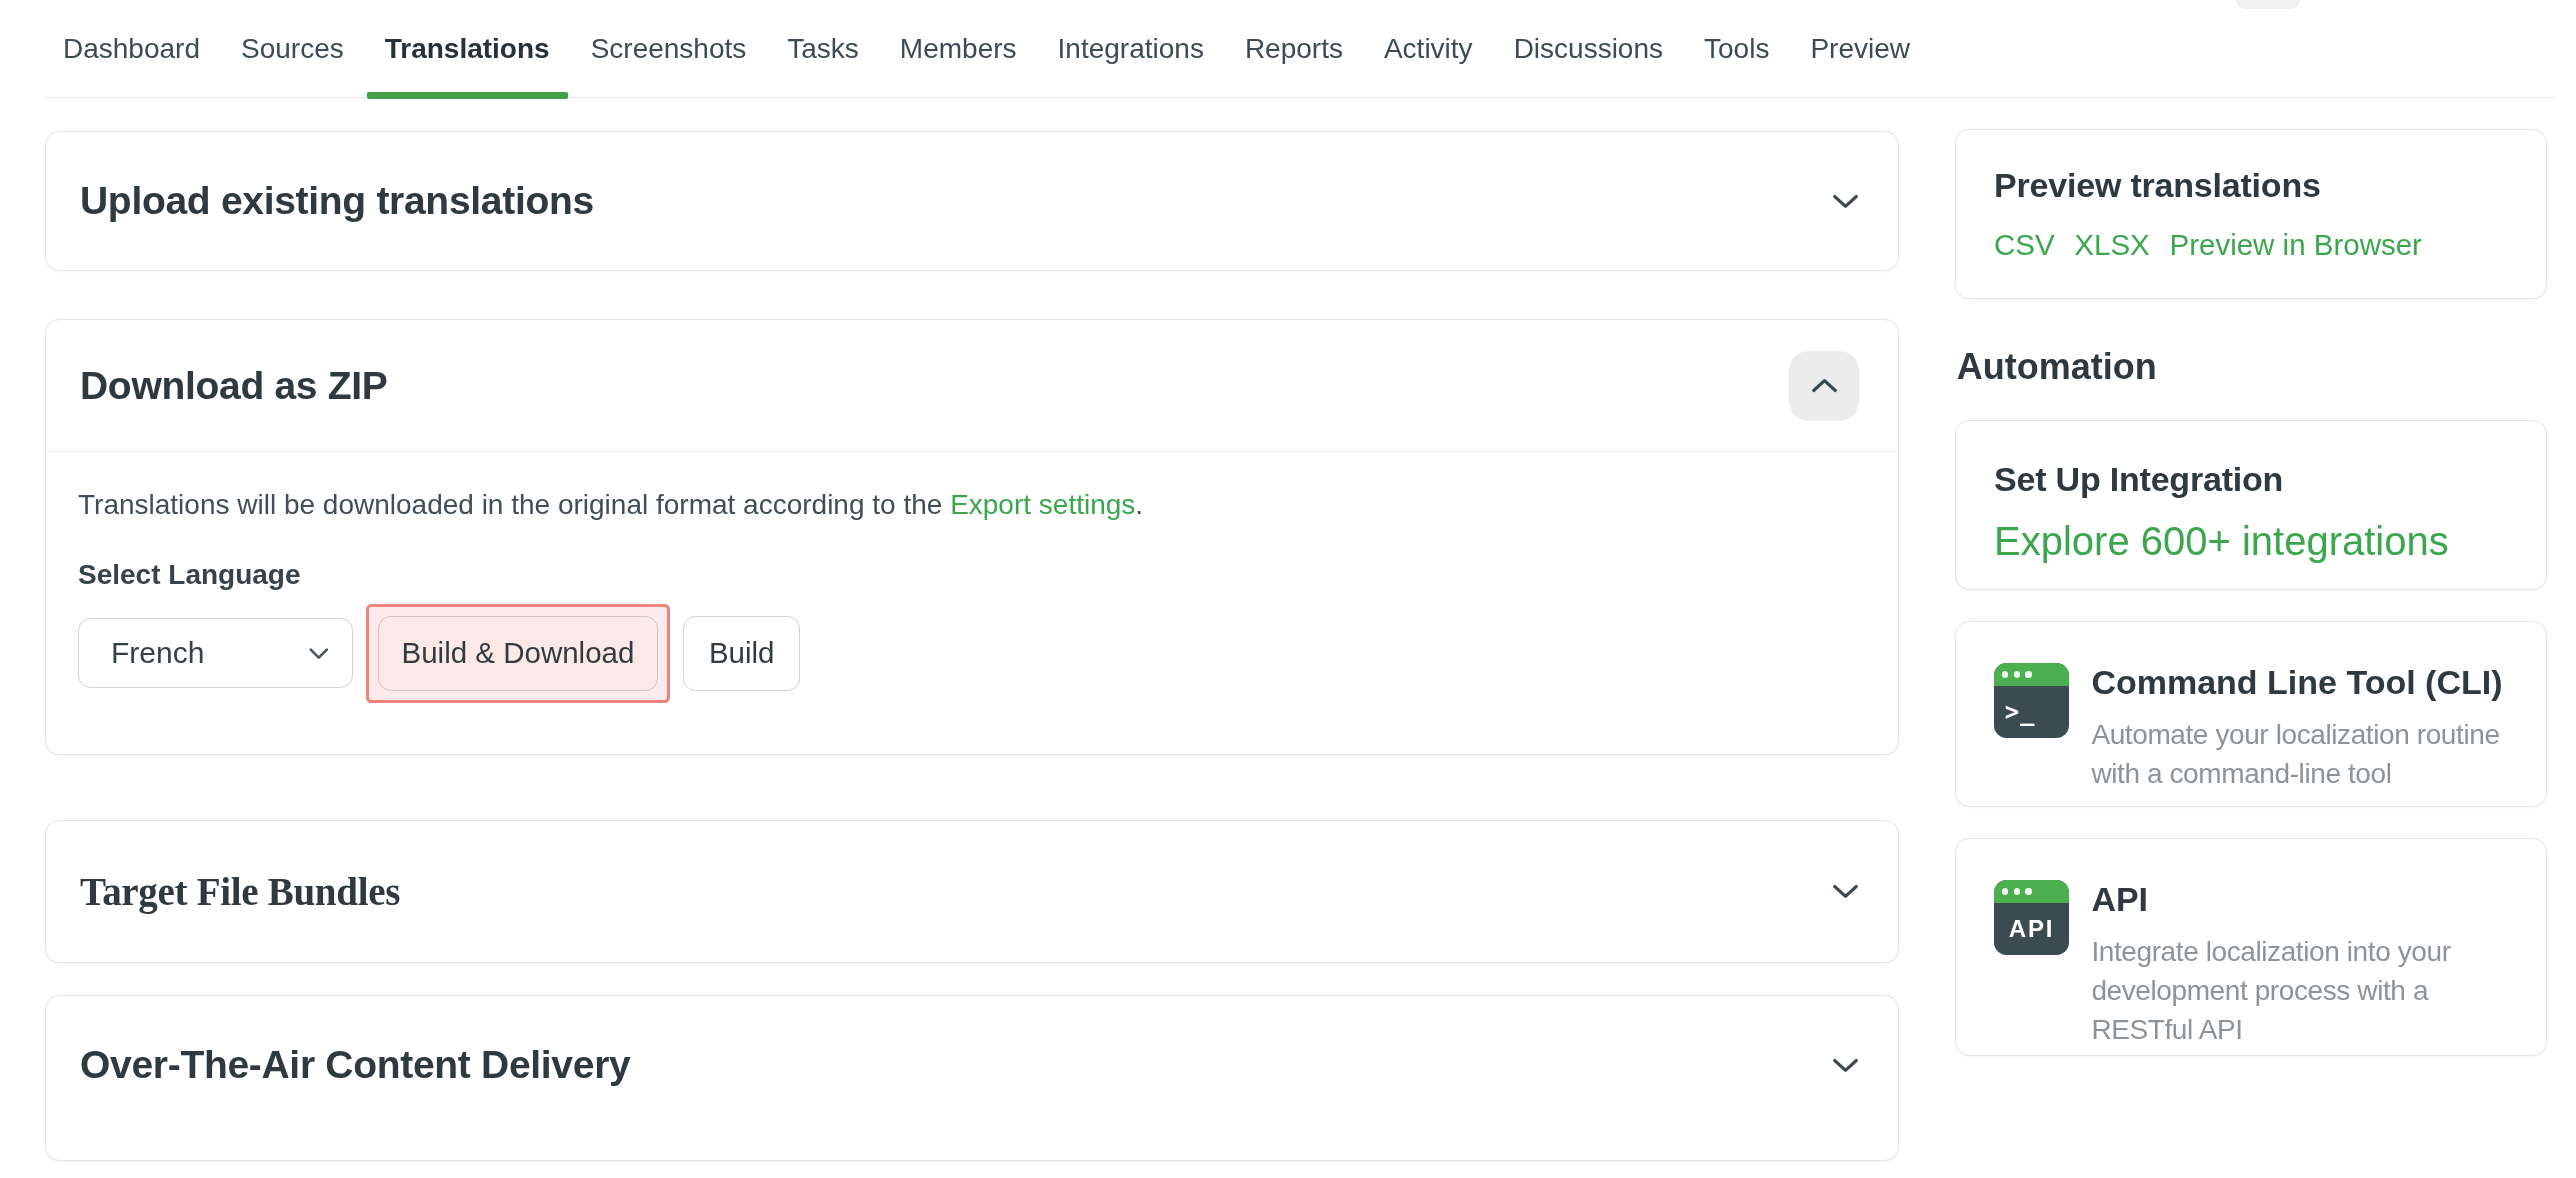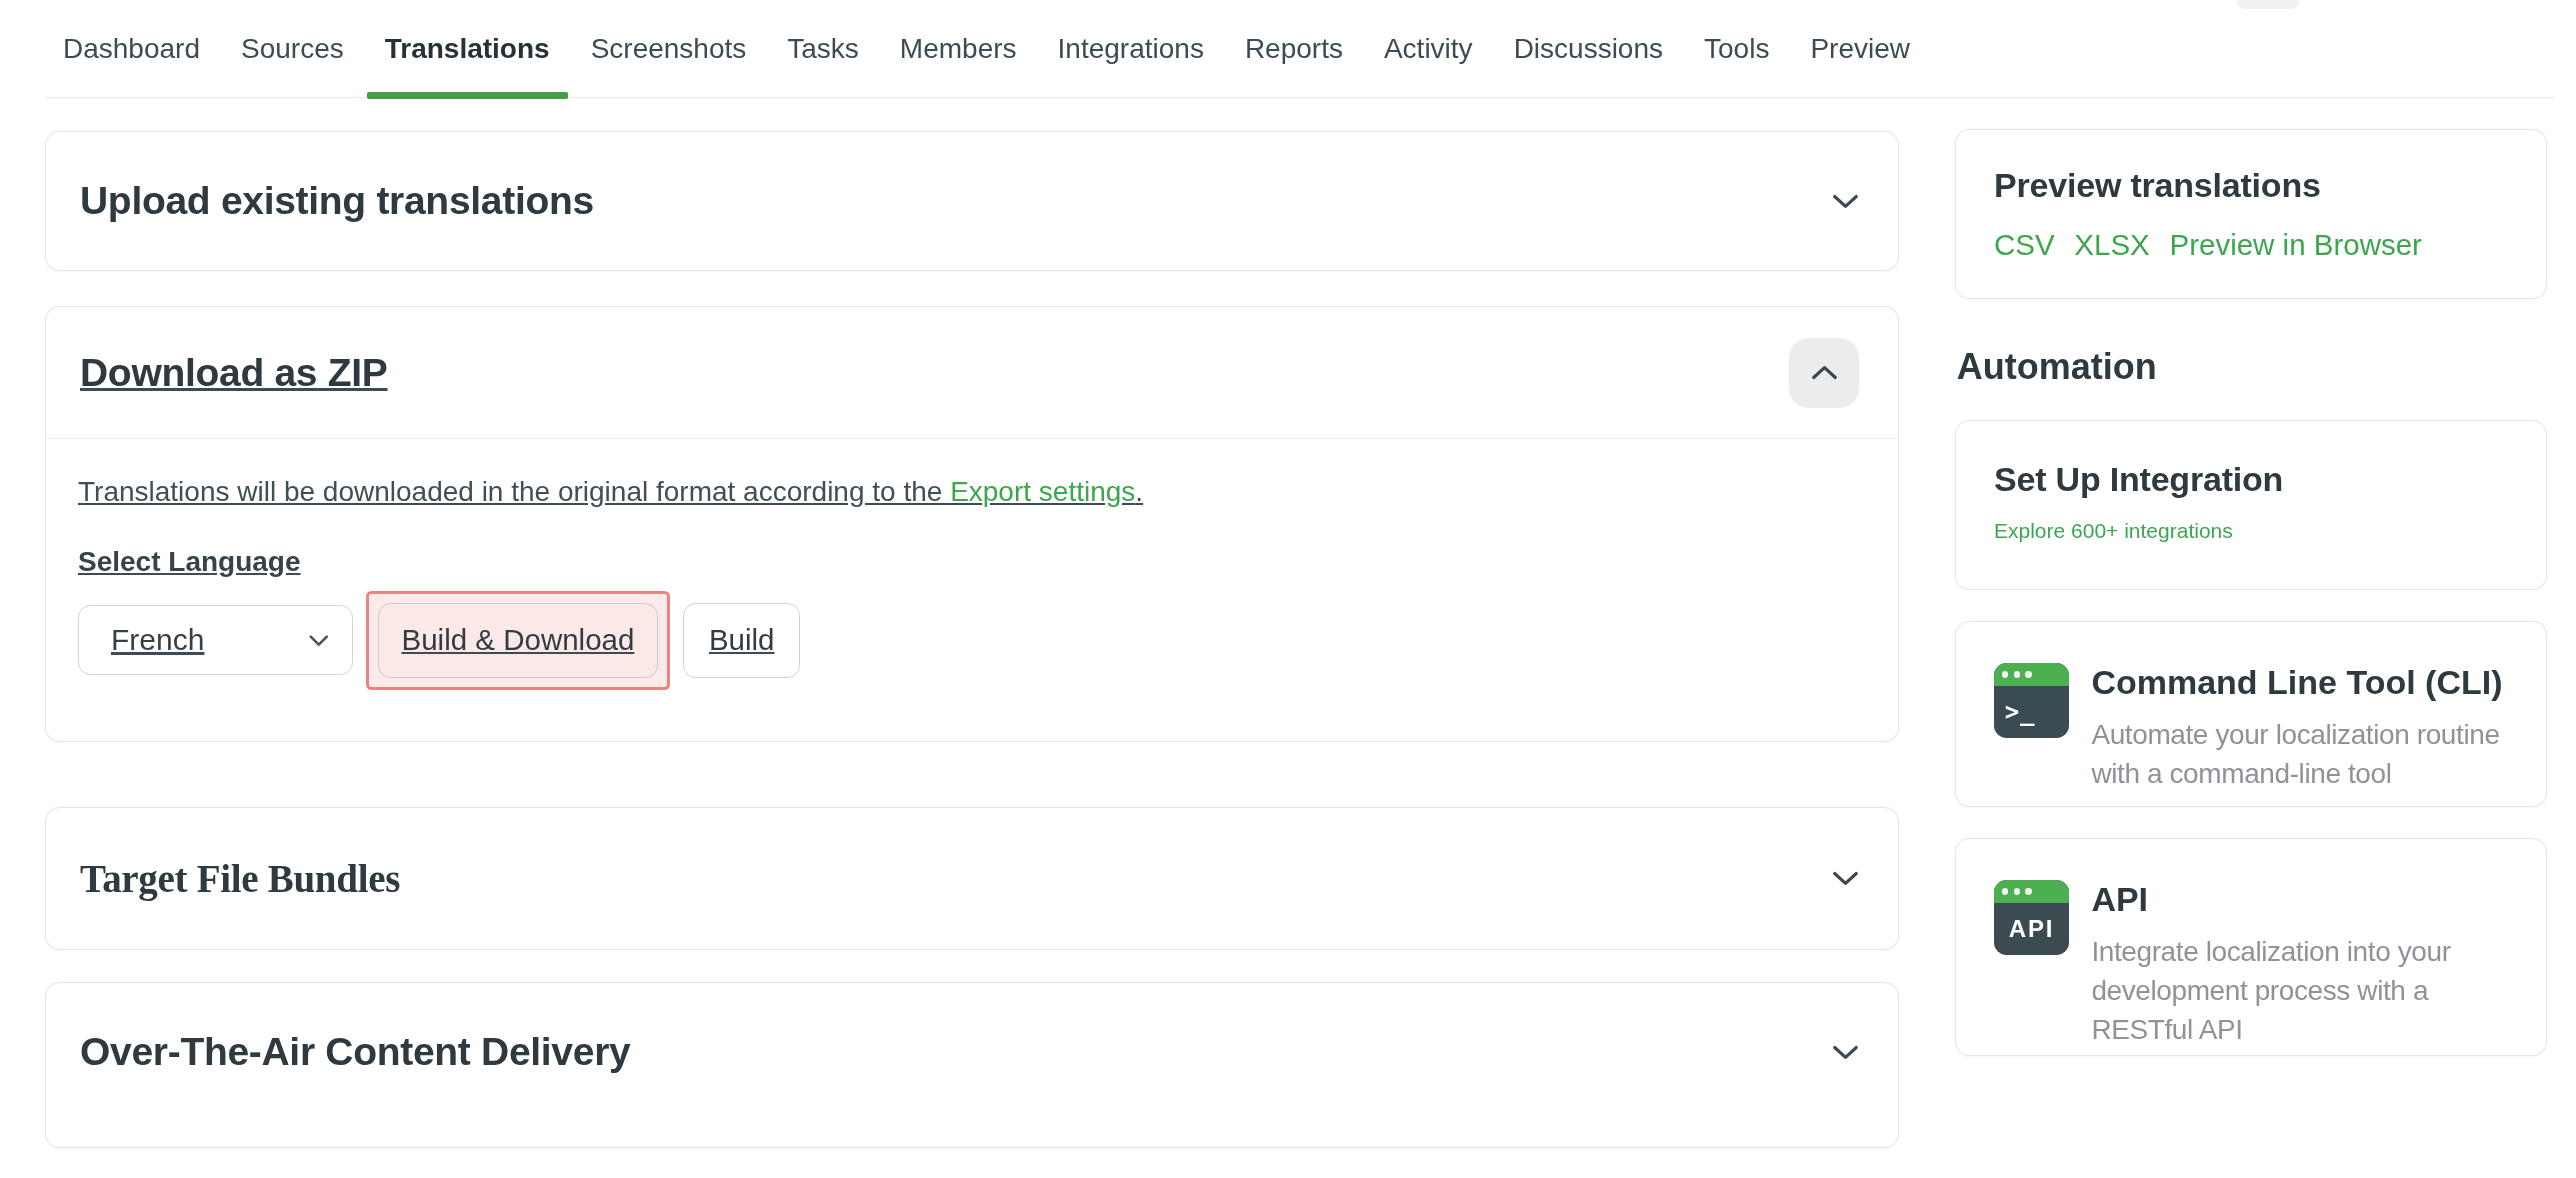--- a/index.html
+++ b/index.html
@@ -22,21 +22,21 @@
   .main { position:absolute; left:45px; top:131px; width:1854px; }
   .panel { background:#fff; border:1.8px solid #e4e4e4; border-radius:14.3px;
            box-shadow:0 0.9px 3.6px rgba(0,0,0,0.04); width:100%; }
   .panel-header { display:flex; align-items:center; justify-content:space-between;
                   padding:0 39px 0 34px; cursor:pointer; }
   .panel-title { font-size:39px; font-weight:700; color:#2e3940; letter-spacing:-0.3px; }
   .chev { flex:0 0 auto; }
   .panel.collapsed-1 { height:140px; }
   .panel.collapsed-1 .panel-header { height:137px; }
 
-  .panel-expanded { margin-top:35px; height:436px;text-decoration:underline; }
+  .panel-expanded { margin-top:48px; height:436px; }
   .panel-expanded .panel-header { height:132px; border-bottom:1.8px solid #ececec; }
   .collapse-btn { width:70px; height:70px; background:#ececec; border:none;
                   border-radius:19.7px; display:flex; align-items:center;
                   justify-content:center; cursor:pointer; }
   .panel-body { padding:36px 34px 0 32px; }
   .body-text { font-size:28px; color:#414e56; line-height:33px; }
   .green-link { color:var(--accent,#3ca64e); cursor:pointer; text-decoration:none; }
   .select-label { margin-top:38px; font-size:28px; font-weight:700; color:#37434b; }
   .controls-row { margin-top:12.5px; display:flex; align-items:center; gap:12.5px; }
   .lang-select { width:275px; height:70px; border:1.8px solid #d2d2d2; border-radius:12.5px;
@@ -59,21 +59,21 @@
 
   
   .sidebar { position:absolute; left:1955px; top:129px; width:592px; }
   .card { background:#fff; border:1.8px solid #e4e4e4; border-radius:14.3px;
           box-shadow:0 0.9px 3.6px rgba(0,0,0,0.04); width:100%; }
   .card-a { height:170px; padding:36px 36px 0 38px; }
   .card-title { font-size:34px; font-weight:700; color:#2e3940; letter-spacing:-0.2px; }
   .links-row { margin-top:23px; display:flex; gap:19.7px; font-size:29.5px; }
   .section-heading { margin:47px 0 0 1.8px; font-size:36px; font-weight:700; color:#2e3940; }
   .card-b { margin-top:32px; height:170px; padding:39px 36px 0 38px; }
-  .card-b .green-link { display:inline-block; margin-top:19.7px; font-size:21px; }
+  .card-b .green-link { display:inline-block; margin-top:19.7px; font-size:40px; }
   .card-icon-row { display:flex; gap:22.4px; align-items:flex-start; }
   .card-c { margin-top:31px; height:186px; padding:41px 34px 0 38px; }
   .card-d { margin-top:31px; height:218px; padding:41px 34px 0 38px; }
   .mini-icon { width:75px; height:75px; border-radius:12.5px; overflow:hidden;
                flex:0 0 auto; background:#3c4a52; }
   .mini-icon .bar { height:23px; background:#4caf50; display:flex; align-items:center;
                     gap:5.4px; padding-left:8px; }
   .mini-icon .dot { width:6.3px; height:6.3px; border-radius:50%; background:#fff; opacity:.9; }
   .mini-icon .body { height:52px; color:#fff; display:flex; align-items:center; }
   .mini-icon .body.term { font-family:"DejaVu Sans Mono",monospace; font-weight:700;

